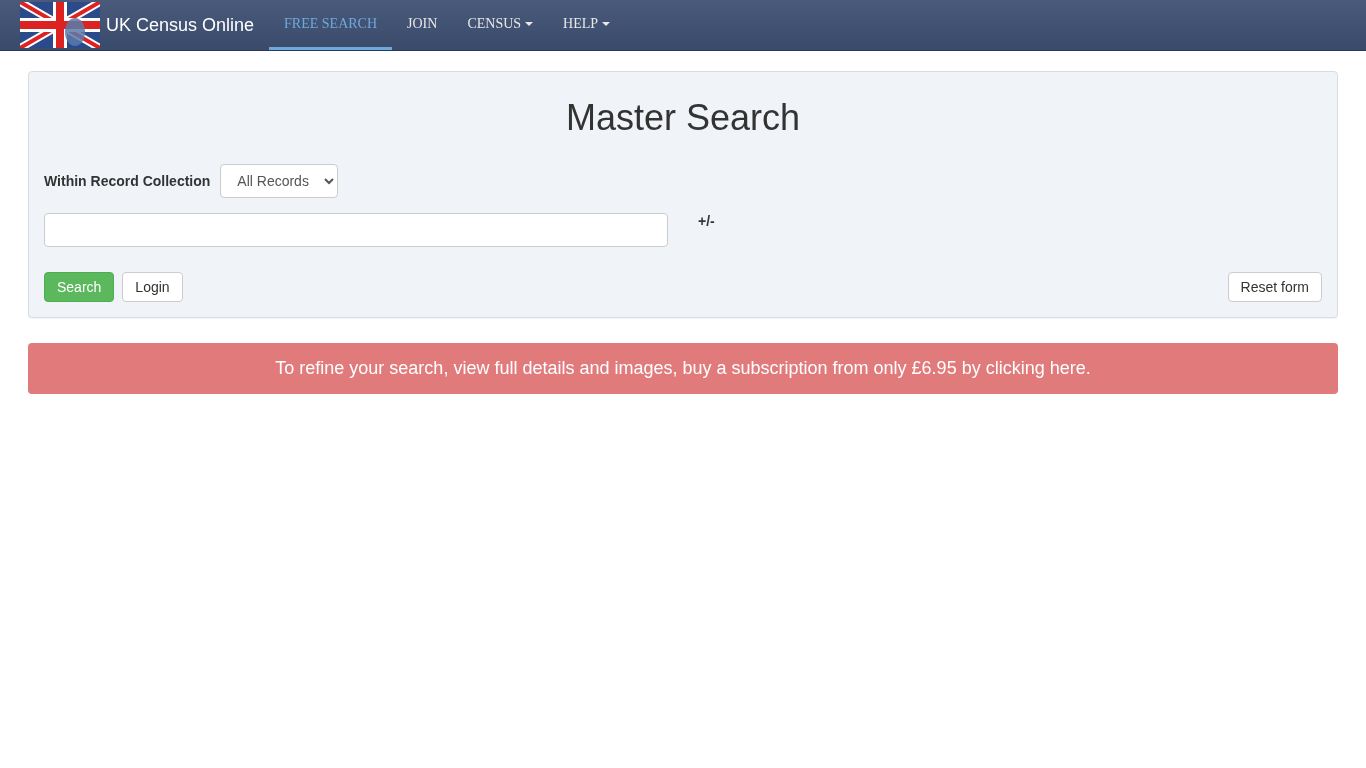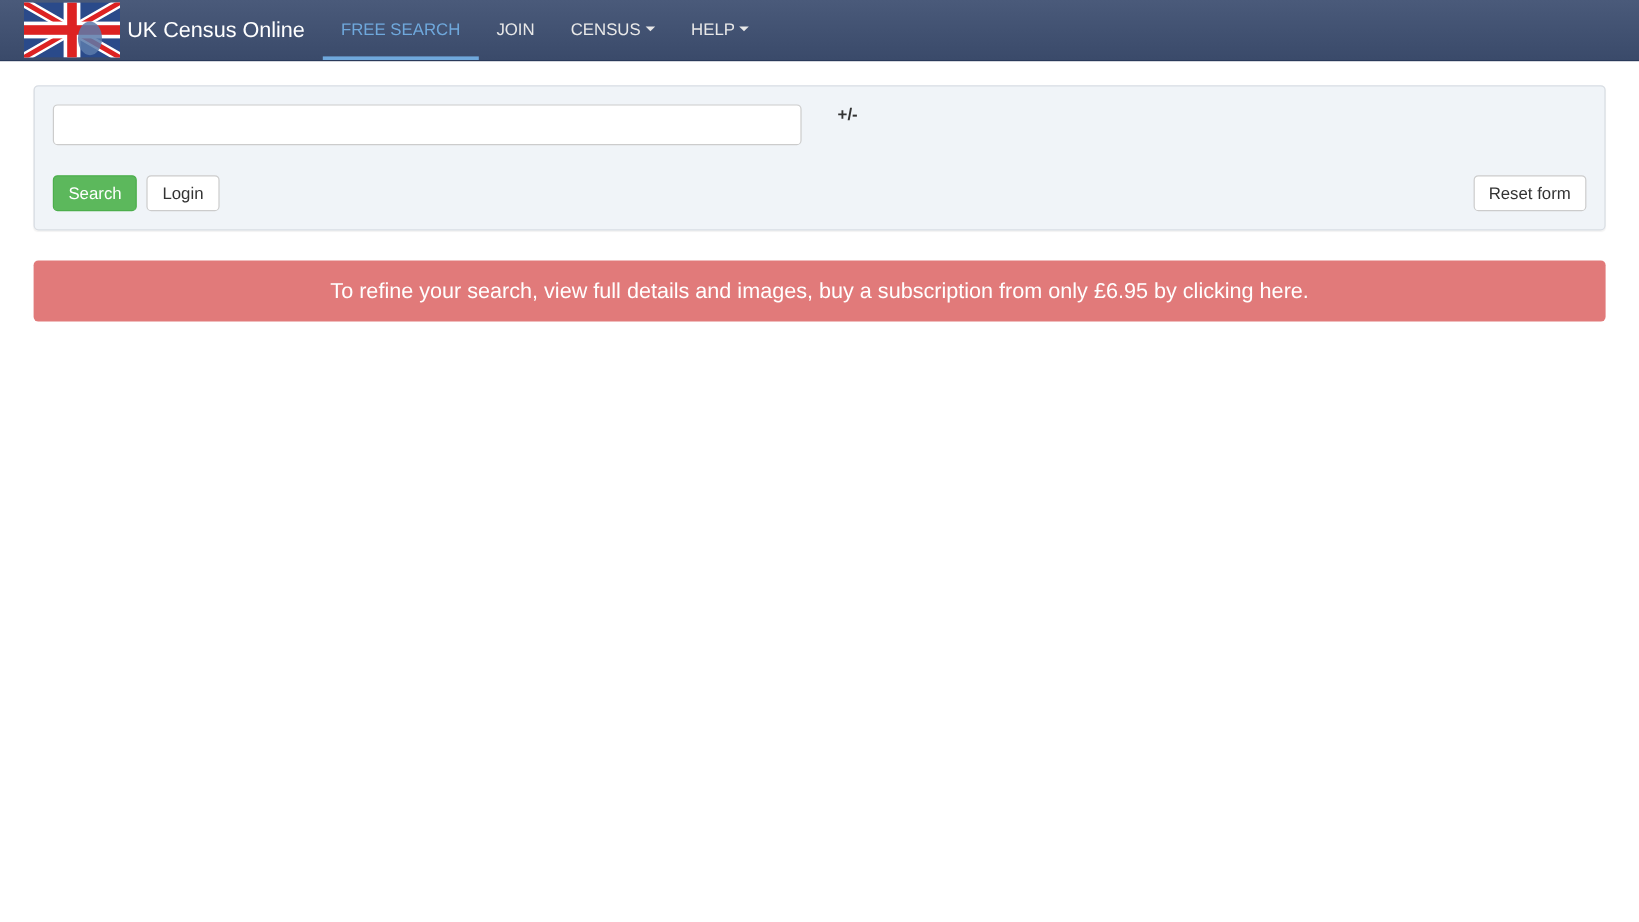--- a/index.html
+++ b/index.html
@@ -2,21 +2,21 @@
 <html><head>
   <meta charset="utf-8">
   <style>
     * { box-sizing: border-box; margin: 0; padding: 0; }
     body { font-family: "Helvetica Neue", Helvetica, Arial, sans-serif; font-size: 14px; color: #333; background: #fff; }
     
     .navbar { background: linear-gradient(to bottom, #4a5a7a, #3a4a6a); height: 51px; display: flex; align-items: center; padding: 0; border-bottom: 1px solid #2a3a5a; }
     .navbar-brand { display: flex; align-items: center; color: #fff; font-size: 18px; text-decoration: none; padding: 0 15px; height: 100%; margin-left: 5px; }
     .logo { width: 80px; height: 46px; position: relative; margin-right: 6px; }
     .logo svg { width: 100%; height: 100%; }
-    .nav { display: flex; list-style: none; height: 100%; }
+    .nav { display: flex; list-style: none; height: 100%; font-family: Liberation Serif, serif; }
     .nav-item { height: 100%; }
     .nav-link { display: flex; align-items: center; height: 100%; padding: 0 15px; color: #e8e8e8; text-decoration: none; font-size: 14px; border-bottom: 3px solid transparent; }
     .nav-link.active { color: #6fa8dc; border-bottom: 3px solid #6fa8dc; }
     .caret { display: inline-block; width: 0; height: 0; margin-left: 4px; border-top: 4px solid; border-right: 4px solid transparent; border-left: 4px solid transparent; }
     .nav-right { margin-left: auto; margin-right: 15px; }
     
     .container { max-width: 1340px; margin: 0 auto; padding: 0 15px; }
     
     .panel { background: #f0f4f8; border: 1px solid #d8dde3; border-radius: 4px; padding: 15px 15px; margin-top: 20px; box-shadow: 0 1px 1px rgba(0,0,0,0.05); }
     .panel h1 { font-size: 36px; font-weight: 500; text-align: center; color: #333; margin: 10px 0 25px; }
@@ -87,21 +87,28 @@
       <a class="nav-link" href="#">
         <span>HELP</span>
         <span class="caret"></span>
       </a>
     </li>
   </ul>
 </nav>
 
 <div class="container">
   <div class="panel">
+    <h1>Master Search</h1>
 
+    <div class="form-row-inline">
+      <label>Within Record Collection</label>
+      <select class="form-control select-inline">
+        <option>All Records</option>
+      </select>
+    </div>
 
 
     <div class="form-grid">
       <div class="form-col">
         <div class="form-group">
           <input type="text" class="form-control" style="">
         </div>
       </div>
       <div class="form-col-right">
         <div class="form-group">

